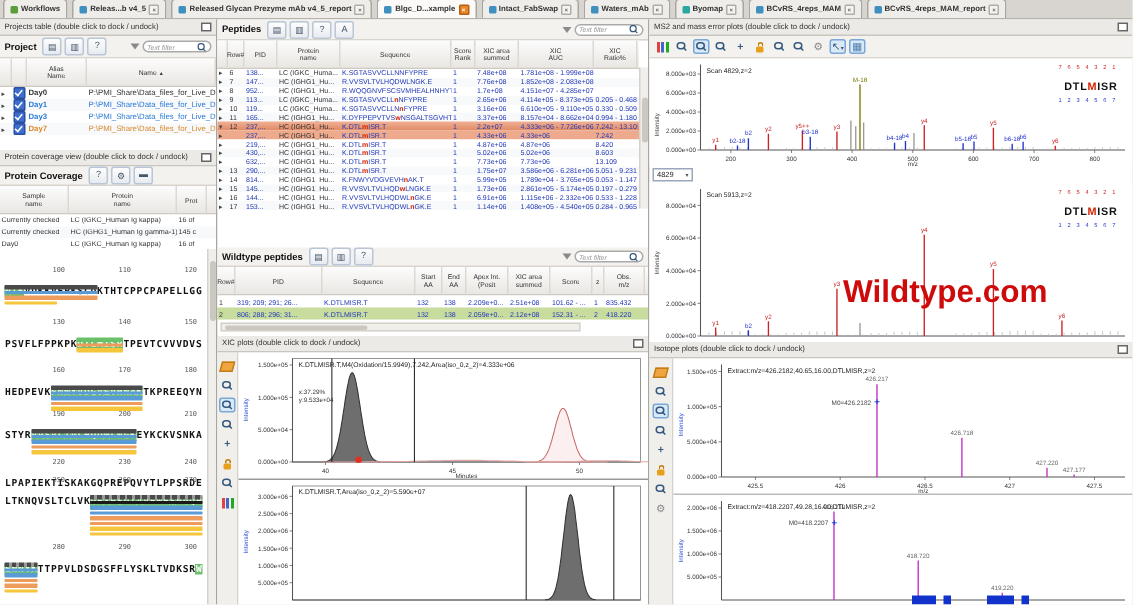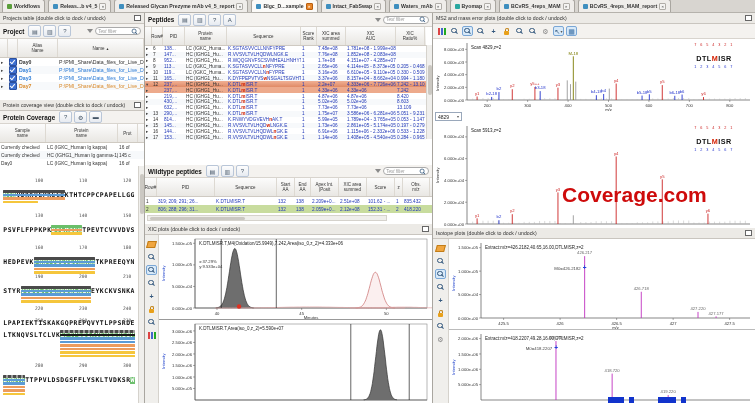--- a/index.html
+++ b/index.html
@@ -75,21 +75,21 @@
   .mag::before{content:'';position:absolute;left:0;top:0;width:3.6px;height:3.6px;border:1px solid #35597e;border-radius:50%;}
   .mag::after{content:'';position:absolute;left:4.4px;top:4.6px;width:2.6px;height:1.1px;background:#35597e;transform:rotate(45deg);}
   .lockcss{position:relative;width:5px;height:4px;background:#e8a01a;border-radius:1px;margin-top:3px;flex:none;}
   .lockcss::before{content:'';position:absolute;left:0.8px;top:-3px;width:2.4px;height:2.6px;
                    border:1px solid #c07f10;border-bottom:none;border-radius:2px 2px 0 0;}
   .tagcss{width:7px;height:5px;background:#f0a640;border:1px solid #c27d18;transform:skewX(-15deg);flex:none;}
   .chartcss{width:8px;height:7px;background:linear-gradient(90deg,#d44 0 2px,transparent 2px 3px,#46c 3px 5px,transparent 5px 6px,#2a2 6px 8px);flex:none;}
   .glyph{font-size:7px;line-height:1;color:#35597e;}
   .combo{position:absolute;border:1px solid #9aa8bb;background:#fff;font-size:5px;color:#222;
          display:flex;align-items:center;justify-content:space-between;padding:0 2px;box-sizing:border-box;}
-  .frag{position:absolute;text-align:center;z-index:5;}
+  .frag{position:absolute;text-align:right;z-index:5;}
   .fr1{font-size:3.8px;color:#cc2222;letter-spacing:1.4px;}
   .fr3{font-size:3.8px;color:#2233cc;letter-spacing:1.4px;}
   .fr2 span{font-size:7.2px;font-weight:bold;color:#111;letter-spacing:0.5px;}
   .fr2 span.mod{color:#d42000;}
   #watermark{position:absolute;left:562px;top:183px;font-size:21px;font-weight:bold;color:#ce0b0b;
              z-index:50;letter-spacing:0px;}
   .bluemark{position:absolute;background:#1133cc;z-index:40;}
 </style>
 </head>
 <body>
@@ -1039,18 +1039,18 @@
           <text x="163.13750000000303" y="41.800000000000004" text-anchor="middle" font-size="4.2" fill="#666">418.720</text>
           <line x1="219.1791666666702" x2="219.1791666666702" y1="70" y2="65.08837209302325" stroke="#c030c0" stroke-width="0.9"></line>
           <text x="219.1791666666702" y="63.288372093023256" text-anchor="middle" font-size="4.2" fill="#666">419.220</text>
           <text x="107.17429166666858" y="20.427906976744186" text-anchor="middle" font-size="6.5" fill="#2244dd" font-weight="bold">+</text>
           <text x="103.17429166666858" y="19.927906976744186" text-anchor="end" font-size="4.3" fill="#444">M0=418.2207</text>
           <text x="36" y="9.5" font-size="4.5" fill="#222">Extract:m/z=418.2207,49.28,16.00,DTLMISR,z=2</text>
         </svg></div>
     <div class="ylab" style="left:18px;top:362px">Intensity</div>
   </div>
 
-  <div id="watermark">Coverage.com</div>
+  <div id="watermark">Wildtype.com</div>
   <div class="bluemark" style="left:608px;top:397px;width:16px;height:6px"></div>
   <div class="bluemark" style="left:629px;top:397px;width:5px;height:6px"></div>
   <div class="bluemark" style="left:658px;top:397px;width:18px;height:6px"></div>
   <div class="bluemark" style="left:681px;top:397px;width:5px;height:6px"></div>
 </div>
 
 </body></html>

